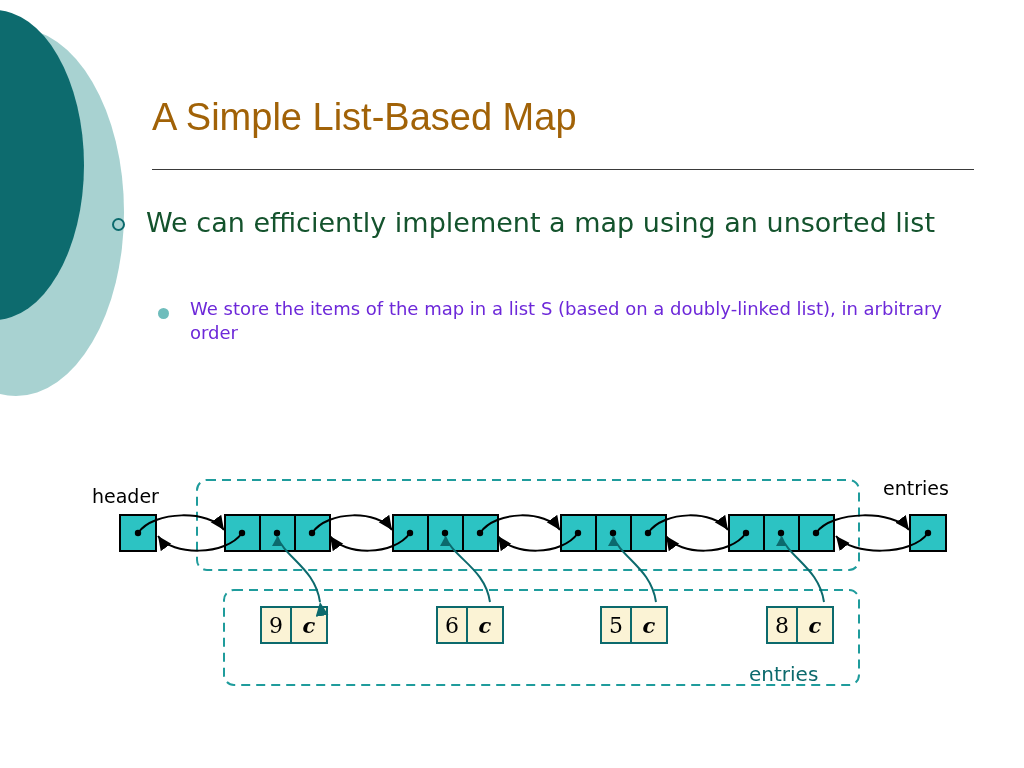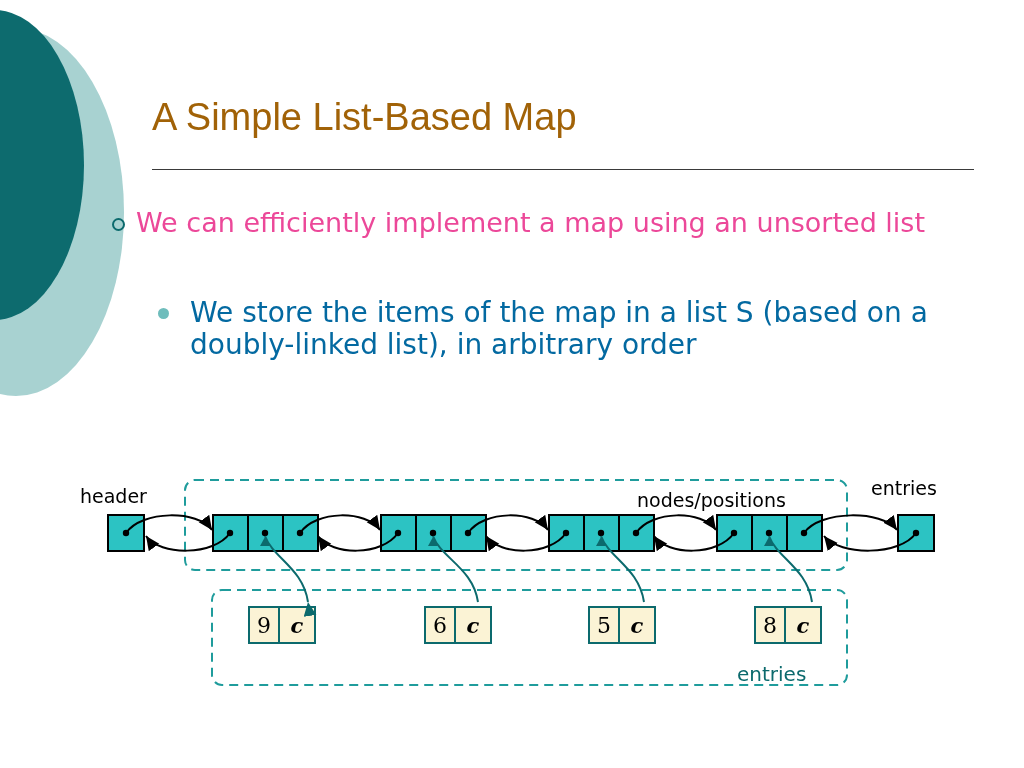--- a/index.html
+++ b/index.html
@@ -72,24 +72,24 @@
     left: 0px;
     top: 13px;
     width: 13px;
     height: 13px;
     border: 2px solid #0c6a6d;
     border-radius: 50%;
     box-sizing: border-box;
   }
   .bullet-l1 .txt {
     display: block;
-    margin-left: 24px;
+    margin-left: 34px;
     font-size: 27px;
     line-height: 36px;
-    color: #ec4899;
+    color: #14532d;
   }
 
   .bullet-l2 {
     position: absolute;
     left: 158px;
     top: 297px;
     width: 790px;
     z-index: 5;
   }
   .bullet-l2 .mark {
@@ -97,29 +97,29 @@
     left: 0px;
     top: 11px;
     width: 11px;
     height: 11px;
     background: #6fbdbc;
     border-radius: 50%;
   }
   .bullet-l2 .txt {
     display: block;
     margin-left: 32px;
-    font-size: 28px;
-    line-height: 32px;
-    color: #0369a1;
+    font-size: 18px;
+    line-height: 24px;
+    color: #6d28d9;
   }
 
   
   .diagram {
     position: absolute;
-    left: 0;
+    left: 12px;
     top: 440px;
     width: 972px;
     height: 280px;
     z-index: 5;
   }
   .diagram svg { display: block; }
 
   .lbl {
     position: absolute;
     font-size: 19px;
@@ -150,21 +150,20 @@
 
 <div class="bullet-l2">
   <span class="mark"></span>
   <span class="txt">We store the items of the map in a list S (based on a doubly-linked list), in arbitrary order</span>
 </div>
 
 <div class="diagram">
 
   <span class="lbl" style="left:80px; top:45px;">header</span>
   <span class="lbl" style="left:871px; top:37px;">entries</span>
-  <span class="lbl" style="left:637px; top:49px;">nodes/positions</span>
   <span class="lbl-teal" style="left:737px; top:222px; font-size:20px;">entries</span>
 
   <svg width="1024" height="280" viewBox="0 0 1024 280">
 
     <rect x="185" y="40" width="662" height="90" rx="10" ry="10" fill="none" stroke="#1f9c9c" stroke-width="2" stroke-dasharray="9,6"></rect>
 
     <rect x="212" y="150" width="635" height="95" rx="10" ry="10" fill="none" stroke="#1f9c9c" stroke-width="2" stroke-dasharray="9,6"></rect>
 
     <g>
       <rect x="108" y="75" width="36" height="36" fill="#2cc3c3" stroke="#000" stroke-width="2"></rect>

